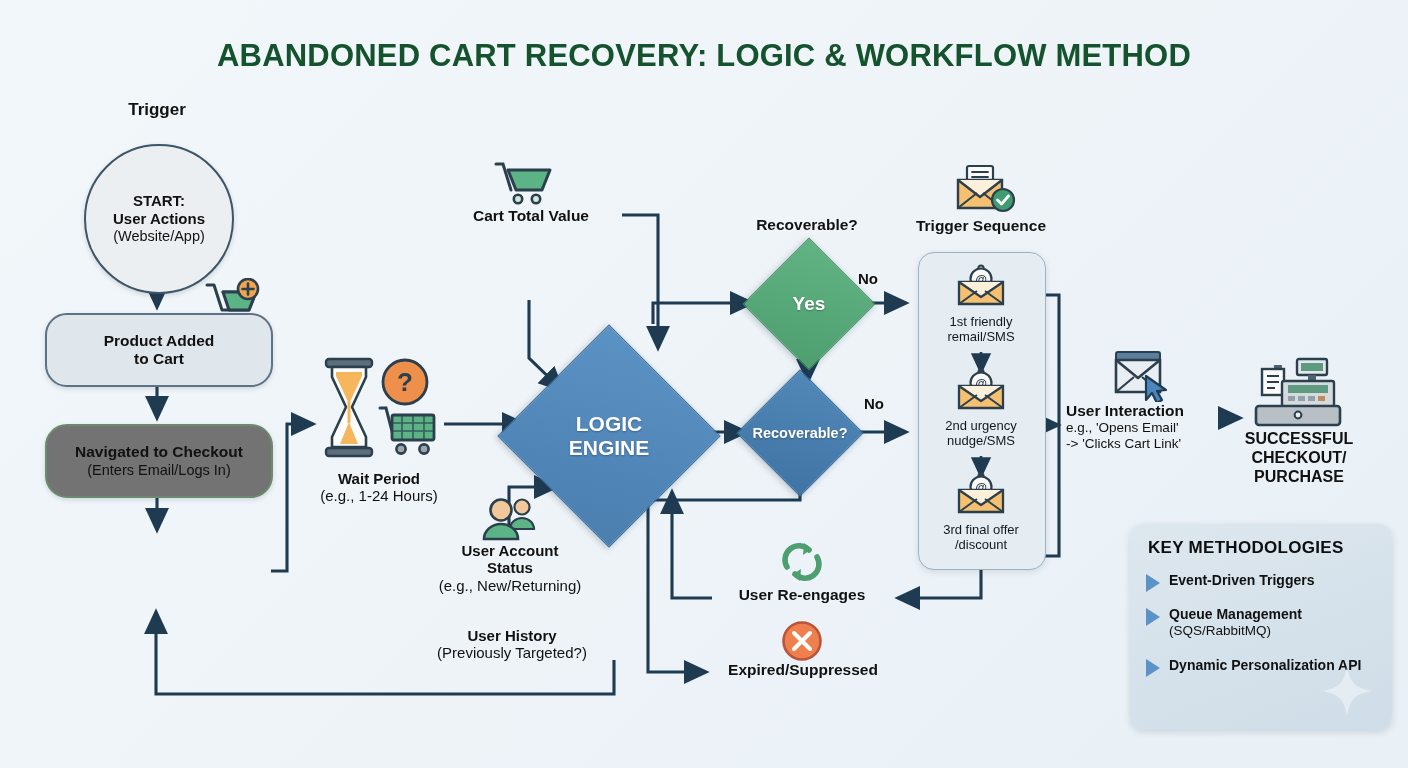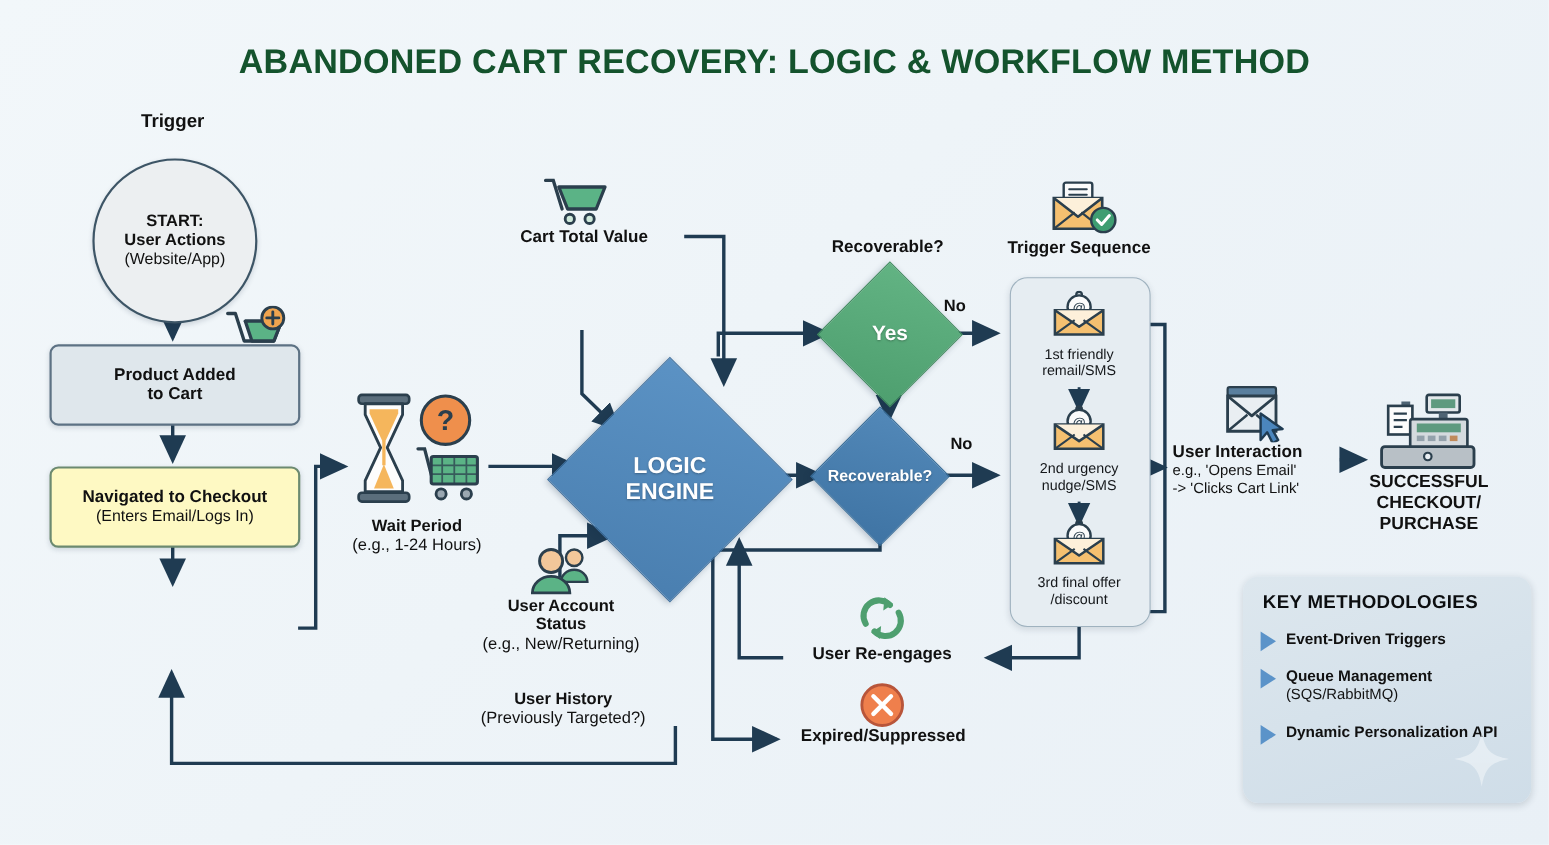--- a/index.html
+++ b/index.html
@@ -30,29 +30,29 @@
     left:84px;top:144px;width:146px;height:146px;border-radius:50%;
     background:#eceff1;border:2.4px solid #3d5566;
     display:flex;flex-direction:column;align-items:center;justify-content:center;
     box-shadow:0 2px 5px rgba(30,50,70,.17);
     font-size:15px;line-height:1.2;text-align:center;
   }
   #start-node .b{font-weight:bold;}
   #start-node .n{font-weight:normal;font-size:14.5px;}
 
   .pbox{
-    position:absolute;border-radius:8px;border:2px solid #5d7284;
+    position:absolute;border-radius:22px;border:2px solid #5d7284;
     display:flex;flex-direction:column;align-items:center;justify-content:center;
     text-align:center;box-shadow:0 2px 5px rgba(30,50,70,.15);
   }
   .pbox .b{font-weight:bold;font-size:15.5px;line-height:1.18;}
   .pbox .n{font-weight:normal;font-size:14.5px;line-height:1.18;}
 
   #box-added{left:45px;top:313px;width:224px;height:70px;background:#dfe7ec;}
-  #box-checkout{left:45px;top:424px;width:224px;height:70px;background:#fef9c3;border-color:#6c8a70;}
+  #box-checkout{left:45px;top:424px;width:224px;height:70px;background:#737373;border-color:#6c8a70;}
   #box-leaves{left:45px;top:536px;width:224px;height:70px;background:#fbdfc4;border-color:#b68a5e;}
 
   
   .diamond{position:absolute;transform:rotate(45deg);box-shadow:0 2px 6px rgba(20,45,70,.25);}
   .diamond > span{
     position:absolute;left:50%;top:50%;transform:translate(-50%,-50%) rotate(-45deg);
     color:#fff;font-weight:bold;text-align:center;white-space:nowrap;
     text-shadow:0 1px 2px rgba(0,0,0,.28);
   }
   #d-logic{left:530px;top:357px;width:156px;height:156px;background:linear-gradient(150deg,#5b92c4,#4a7fb0);border:1px solid #3d6e9c;}

